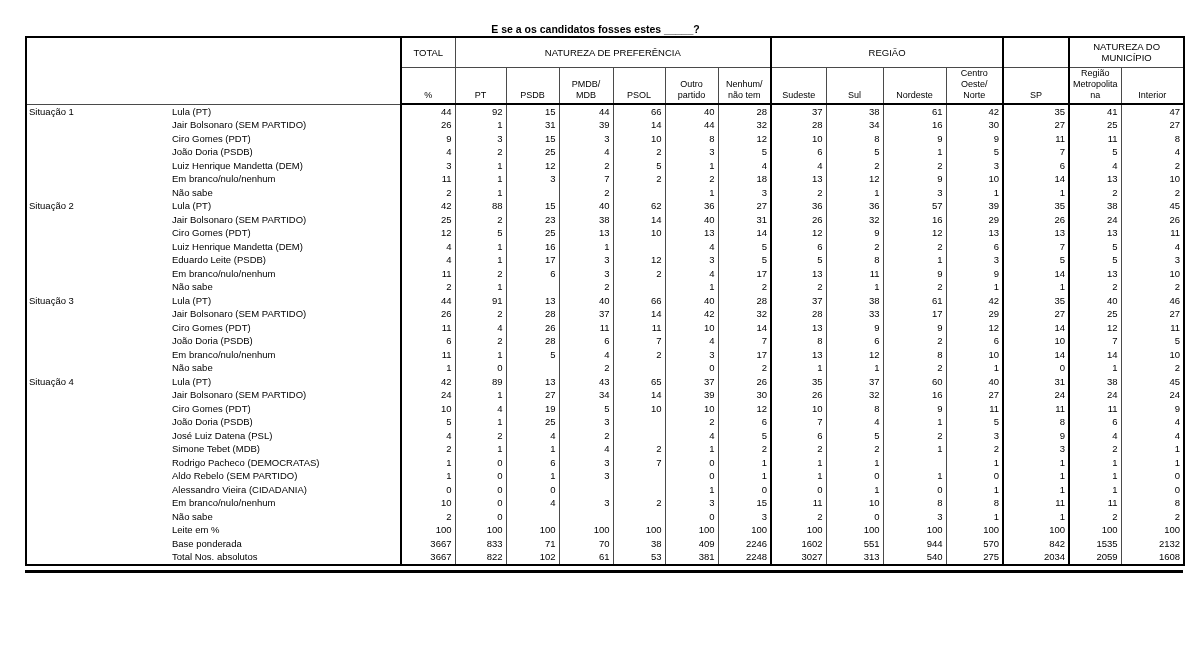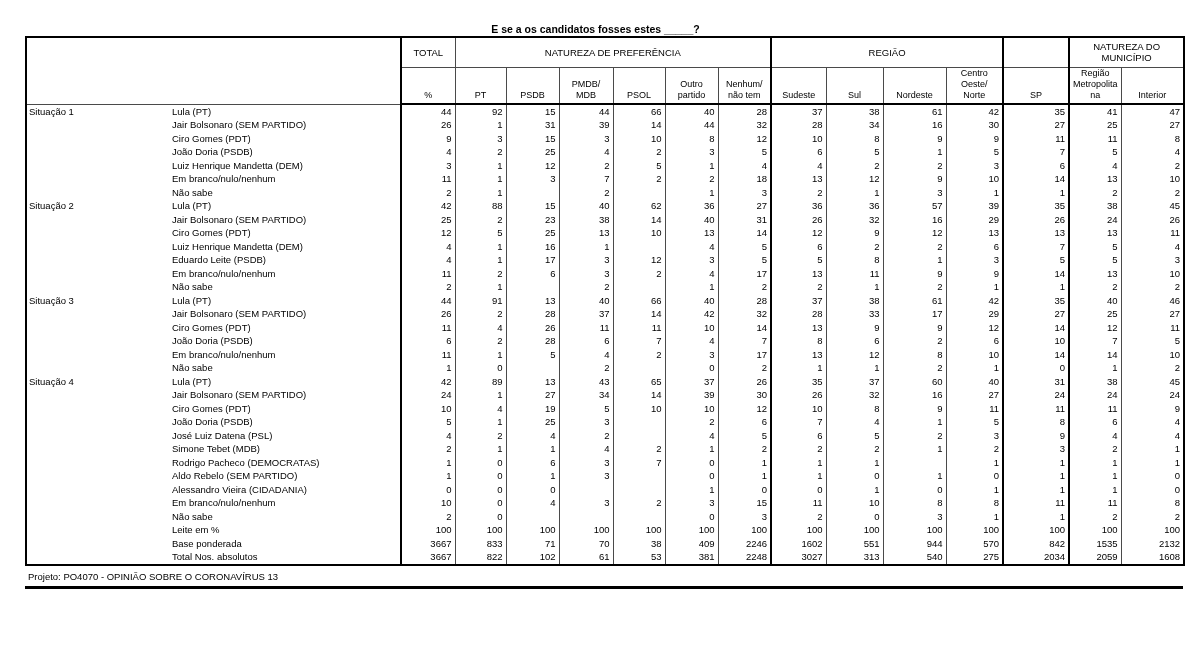--- a/index.html
+++ b/index.html
@@ -711,15 +711,14 @@
         <td class="num">540</td>
         <td class="num">275</td>
         <td class="num gb">2034</td>
         <td class="num gb">2059</td>
         <td class="num">1608</td>
       </tr>
     </tbody>
 </table>
 
 <div class="footer">
-  <div>Projeto: PO4070 - OPINIÃO SOBRE O CORONAVÍRUS 13</div>
 </div>
 <div class="bottom-rule"></div>
 
 </body></html>

